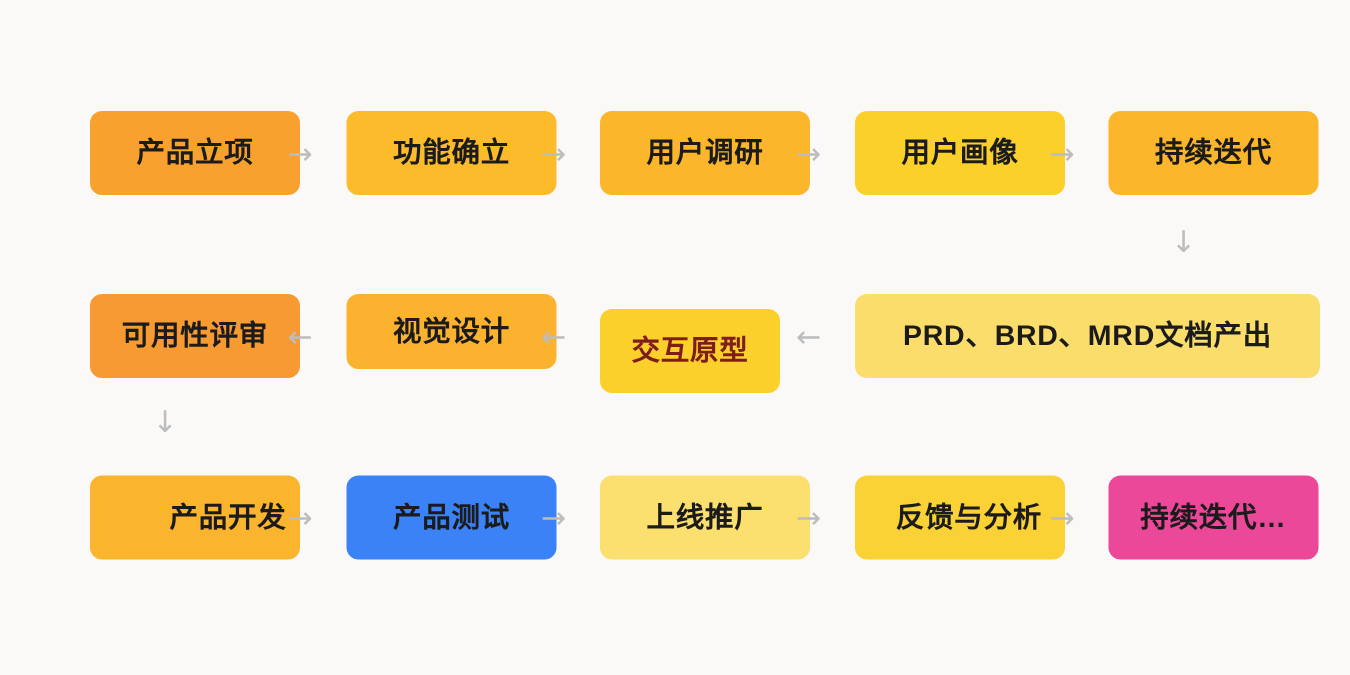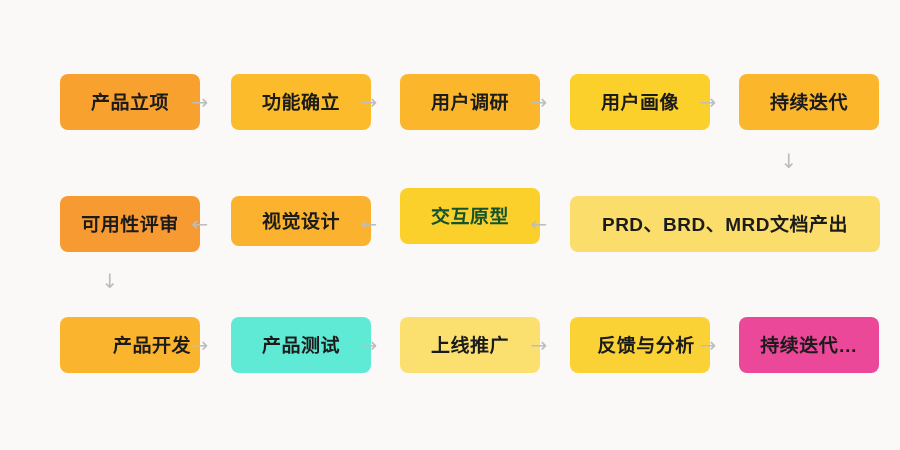--- a/index.html
+++ b/index.html
@@ -78,30 +78,30 @@
     </div>
     <div class="node" style="left: 719px; top: 74px; width: 140px; height: 56px; background: rgb(251, 182, 44); color: rgb(27, 27, 27);">
       <span class="node-label">持续迭代</span>
     </div>
     <div class="node" style="left: 40px; top: 196px; width: 140px; height: 56px; background: rgb(247, 154, 50); color: rgb(27, 27, 27);">
       <span class="node-label">可用性评审</span>
     </div>
     <div class="node" style="left: 211px; top: 196px; width: 140px; height: 50px; background: rgb(251, 178, 46); color: rgb(27, 27, 27);">
       <span class="node-label">视觉设计</span>
     </div>
-    <div class="node" style="left: 380px; top: 188px; width: 140px; height: 56px; background: rgb(251, 208, 42); color: #14532d;">
+    <div class="node" style="left: 380px; top: 206px; width: 120px; height: 56px; background: rgb(251, 208, 42); color: #7f1d1d;">
       <span class="node-label">交互原型</span>
     </div>
     <div class="node" style="left: 550px; top: 196px; width: 310px; height: 56px; background: rgb(251, 221, 107); color: rgb(27, 27, 27);">
       <span class="node-label">PRD、BRD、MRD文档产出</span>
     </div>
     <div class="node" style="left: 40px; top: 317px; width: 140px; height: 56px; background: rgb(251, 180, 45); color: rgb(27, 27, 27); padding-left: 44px;">
       <span class="node-label">产品开发</span>
     </div>
-    <div class="node" style="left: 211px; top: 317px; width: 140px; height: 56px; background: #5eead4; color: rgb(27, 27, 27); text-align: right;">
+    <div class="node" style="left: 211px; top: 317px; width: 140px; height: 56px; background: #3b82f6; color: rgb(27, 27, 27); text-align: right;">
       <span class="node-label">产品测试</span>
     </div>
     <div class="node" style="left: 380px; top: 317px; width: 140px; height: 56px; background: rgb(251, 224, 111); color: rgb(27, 27, 27);">
       <span class="node-label">上线推广</span>
     </div>
     <div class="node" style="left: 550px; top: 317px; width: 140px; height: 56px; background: rgb(251, 210, 53); color: rgb(27, 27, 27); padding-left: 12px;">
       <span class="node-label">反馈与分析</span>
     </div>
     <div class="node" style="left: 719px; top: 317px; width: 140px; height: 56px; background: #ec4899; color: rgb(27, 27, 27);">
       <span class="node-label">持续迭代…</span>

